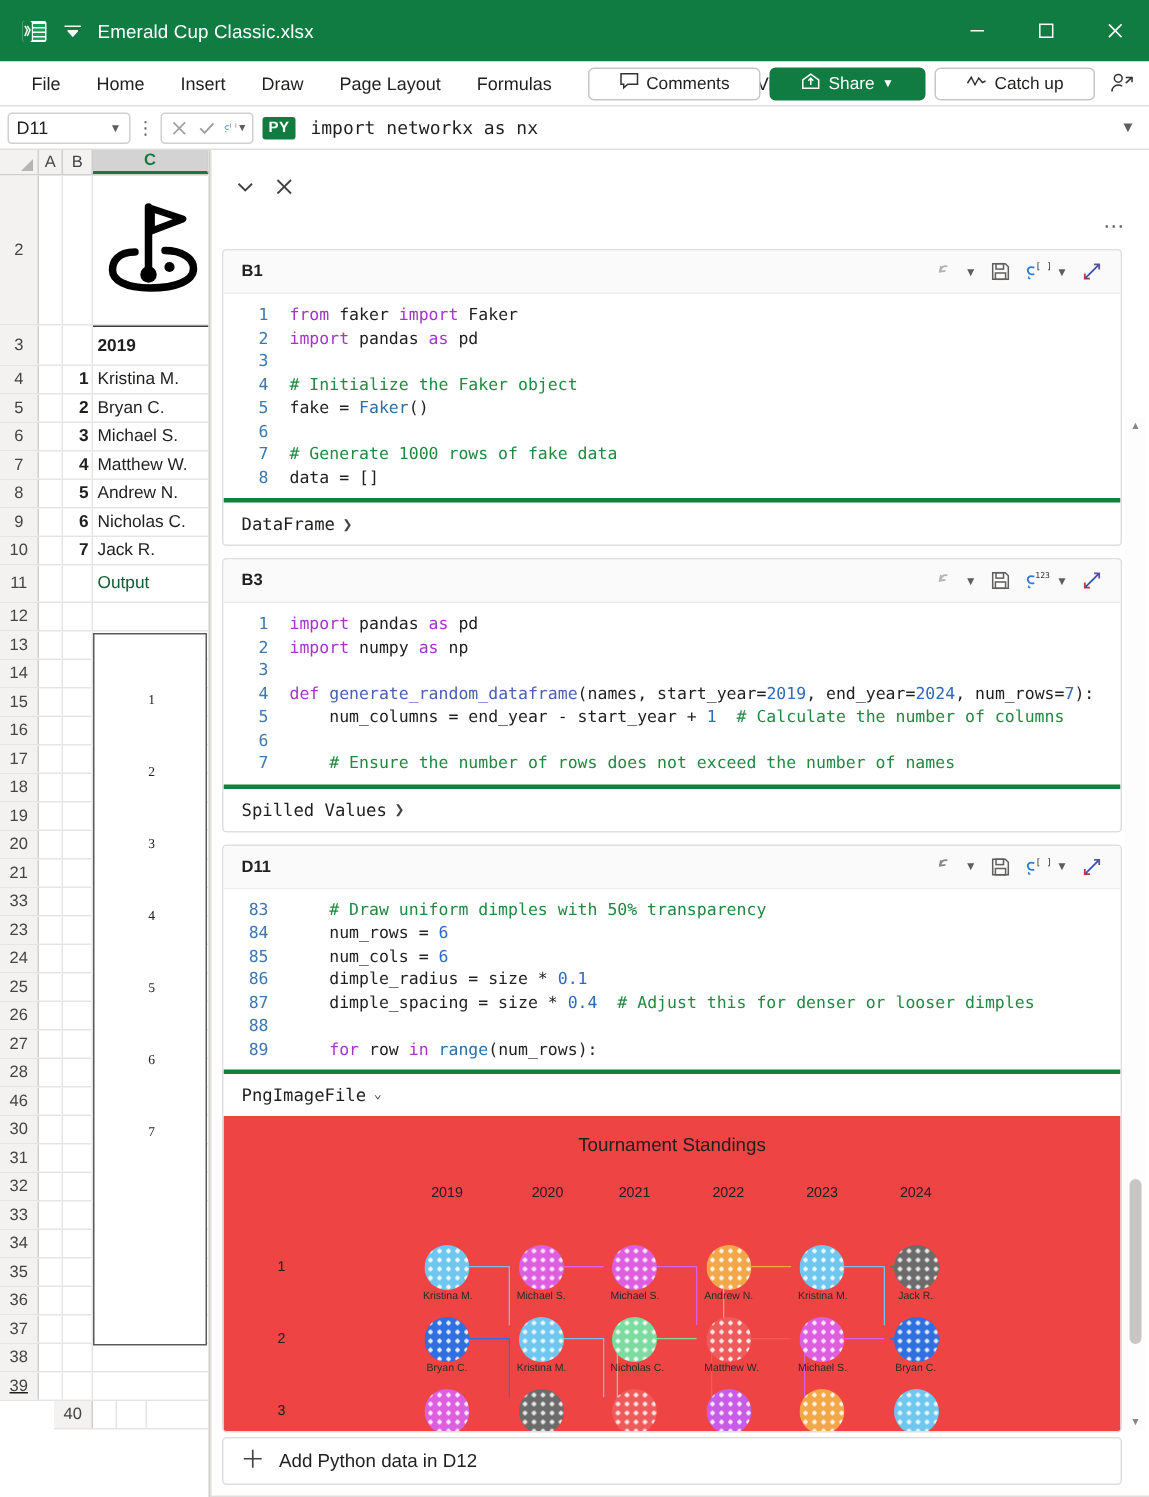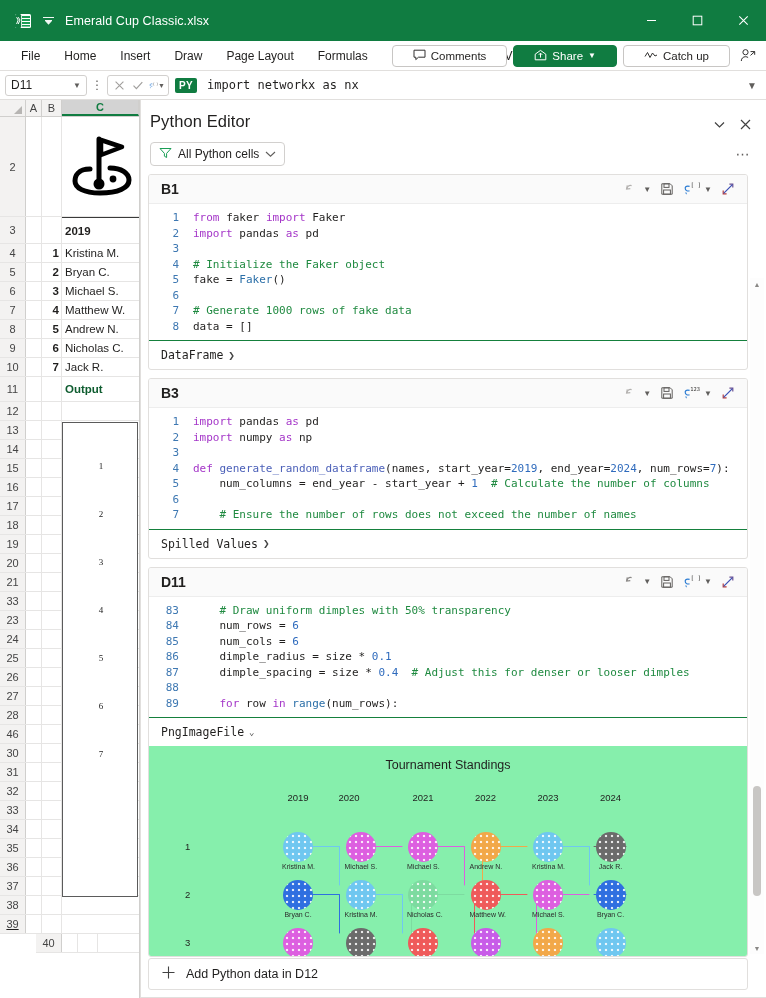--- a/index.html
+++ b/index.html
@@ -87,21 +87,21 @@
   .rh{
     width:26px; background:#f3f2f1; border-right:1px solid #d0cfcd; font-size:11px;
     display:flex; align-items:center; justify-content:center; color:#444; flex:none;
   }
   .cA{ width:16px; border-right:1px solid #e6e5e4; flex:none;}
   .cB{ width:20px; border-right:1px solid #e6e5e4; flex:none; display:flex; align-items:center;
        justify-content:flex-end; padding-right:2px; font-size:11.5px; font-weight:bold;}
   .cC{ width:77px; flex:none; display:flex; align-items:center; padding-left:3px; font-size:11.5px;
        overflow:visible; white-space:nowrap;}
   .cC.year{ font-weight:bold; border-top:1px solid #3a3a3a; }
-  .cC.outp{ color:#0e5c2f; font-weight:bold;}
+  .cC.outp{ color:#0e5c2f; font-weight:normal;}
   .logo-cell{ justify-content:center; }
   .outbox{
     position:absolute; left:62px; top:0; width:76px;
     border:1px solid #5b5b5b; background:#fff;
   }
   .outnum{ position:absolute; left:0; width:76px; text-align:center; font-size:9px; color:#222; font-family:"Liberation Serif", serif;}
 
   
   .pypane{ flex:1; background:#fff; display:flex; flex-direction:column; position:relative; }
   .py-head{ display:flex; align-items:flex-start; padding:12px 8px 0 10px; }
@@ -113,45 +113,45 @@
     border:1px solid #d2d0ce; border-radius:4px; background:#fff; font-size:12px; white-space:nowrap;
   }
   .py-ellipsis{ margin-left:auto; color:#605e5c; letter-spacing:1.5px; font-size:14px; padding:0 3px;}
 
   .cells-scroll{ flex:1; overflow:hidden; position:relative; padding:0 18px 0 8px;}
   .pycell{ border:1px solid #e1dfdd; border-radius:3px; background:#fff; margin-bottom:8px; overflow:hidden;}
   .cell-hdr{
     height:29px; display:flex; align-items:center; padding:0 8px 0 12px;
     background:#fafafa; border-bottom:1px solid #ededed;
   }
-  .cell-ref{ font-size:14px; font-weight:bold; color:#201f1e; }
+  .cell-ref{ font-size:11px; font-weight:bold; color:#201f1e; }
   .cell-tools{ margin-left:auto; display:flex; align-items:center; gap:3px;}
   .tool{ width:22px; height:22px; display:flex; align-items:center; justify-content:center; }
   .chv{ font-size:8px; color:#605e5c; margin-left:-2px; margin-right:2px;}
   .code{
     font-family:"DejaVu Sans Mono", monospace; font-size:11px; line-height:15.5px;
     padding:6px 8px 6px 0; background:#fff; white-space:pre; overflow:hidden;
   }
   .ln{ display:flex; }
   .lnum{ width:44px; text-align:right; padding-right:14px; color:#3e78b2; flex:none; }
   .ct{ white-space:pre; }
   .k{ color:#a435c8; }      
   .cm{ color:#1f8a40; }     
   .fn{ color:#4a5fb8; }     
   .nm{ color:#2b6fa8; }     
   .num{ color:#2f6bbd; }    
   .pl{ color:#201f1e; }     
   .out-label{
-    border-top:1px solid #15803d; padding:7px 12px; font-family:"DejaVu Sans Mono", monospace;
+    border-top:3px solid #15803d; padding:7px 12px; font-family:"DejaVu Sans Mono", monospace;
     font-size:11.5px; color:#201f1e; display:flex; align-items:center; gap:5px;
   }
   .out-chev{ font-size:11px; color:#444; }
 
   
-  .chart-wrap{ padding:4px 0 0 0; background:#86efac; }
+  .chart-wrap{ padding:4px 0 0 0; background:#ef4444; }
   .chart-title{ text-align:center; font-size:12.5px; color:#201f1e; margin:8px 0 12px; }
   .chart-grid{ position:relative; height:172px; }
   .yr{ position:absolute; font-size:9.5px; color:#201f1e; text-align:center; width:50px;}
   .rk{ position:absolute; font-size:9.5px; color:#201f1e; }
   .node{ position:absolute; width:32px; text-align:center; }
   .dot{
     width:30px; height:30px; border-radius:50%; margin:0 auto;
     background-image:radial-gradient(circle, rgba(255,255,255,.85) 1.3px, transparent 1.6px);
     background-size:6px 6px; background-position:1px 1px;
   }
@@ -567,47 +567,33 @@
           <div class="outnum" style="top: 278px;">6</div>
           <div class="outnum" style="top: 326px;">7</div>
         </div>
     </div>
   </div>
 
   <div class="pypane">
     <div class="pane-sep"></div>
 
     <div class="py-head">
-      <div class="py-title">Python Editor</div>
       <div class="py-head-btn">
         <svg width="13" height="13" viewBox="0 0 13 13">
             <path d="M2 4.5 6.5 9 11 4.5" stroke="#424242" stroke-width="1.2" fill="none"></path>
           </svg>
       </div>
       <div class="py-head-btn">
         <svg width="13" height="13" viewBox="0 0 13 13">
             <path d="M2 2 11 11 M11 2 2 11" stroke="#424242" stroke-width="1.2"></path>
           </svg>
       </div>
     </div>
 
     <div class="py-filterrow">
-      <div class="filter-pill">
-        <span>
-          <svg width="13" height="12" viewBox="0 0 13 12">
-              <path d="M1 1.5h11L7.6 6.4v4.1L5.4 9.2V6.4z" stroke="#1a9e55" stroke-width="1" fill="none"></path>
-            </svg>
-        </span>
-        <span>All Python cells</span>
-        <span>
-          <svg width="11" height="8" viewBox="0 0 11 8">
-              <path d="M1 2 5.5 6.2 10 2" stroke="#605e5c" stroke-width="1.1" fill="none"></path>
-            </svg>
-        </span>
-      </div>
       <div class="py-ellipsis">⋯</div>
     </div>
 
     <div class="cells-scroll">
 
       <div class="pycell">
         <div class="cell-hdr">
           <span class="cell-ref">B1</span>
           <div class="cell-tools">
             <div class="tool">
@@ -728,21 +714,21 @@
         <div class="code" id="code-d11"><div class="ln"><span class="lnum">83</span><span class="ct"><span class="cm">    # Draw uniform dimples with 50% transparency</span></span></div><div class="ln"><span class="lnum">84</span><span class="ct"><span class="pl">    num_rows = </span><span class="num">6</span></span></div><div class="ln"><span class="lnum">85</span><span class="ct"><span class="pl">    num_cols = </span><span class="num">6</span></span></div><div class="ln"><span class="lnum">86</span><span class="ct"><span class="pl">    dimple_radius = size * </span><span class="num">0.1</span></span></div><div class="ln"><span class="lnum">87</span><span class="ct"><span class="pl">    dimple_spacing = size * </span><span class="num">0.4</span><span class="pl">  </span><span class="cm"># Adjust this for denser or looser dimples</span></span></div><div class="ln"><span class="lnum">88</span><span class="ct">&nbsp;</span></div><div class="ln"><span class="lnum">89</span><span class="ct"><span class="k">    for </span><span class="pl">row </span><span class="k">in </span><span class="nm">range</span><span class="pl">(num_rows):</span></span></div></div>
         <div class="out-label">
           <span>PngImageFile</span>
           <span class="out-chev" style="font-size:9px;">⌄</span>
         </div>
 
         <div class="chart-wrap">
           <div class="chart-title">Tournament Standings</div>
           <div class="chart-grid" id="chart-grid">
               <div class="yr" style="left: 124px; top: 8px;">2019</div>
-              <div class="yr" style="left: 175px; top: 8px;">2020</div>
+              <div class="yr" style="left: 191px; top: 8px;">2020</div>
               <div class="yr" style="left: 249px; top: 8px;">2021</div>
               <div class="yr" style="left: 311.5px; top: 8px;">2022</div>
               <div class="yr" style="left: 374px; top: 8px;">2023</div>
               <div class="yr" style="left: 436.5px; top: 8px;">2024</div>
               <div class="rk" style="left: 36px; top: 57px;">1</div>
               <div class="rk" style="left: 36px; top: 105px;">2</div>
               <div class="rk" style="left: 36px; top: 153px;">3</div>
               <div class="edge" style="left: 145px; top: 62px; width: 46px; height: 40px; border-color: rgb(111, 199, 240) rgb(111, 199, 240) transparent transparent;"></div>
               <div class="edge" style="left: 207.5px; top: 62px; width: 46px; height: 1px; border-color: rgb(221, 95, 224) transparent transparent;"></div>
               <div class="edge" style="left: 270px; top: 62px; width: 46px; height: 40px; border-color: rgb(221, 95, 224) rgb(221, 95, 224) transparent transparent;"></div>

